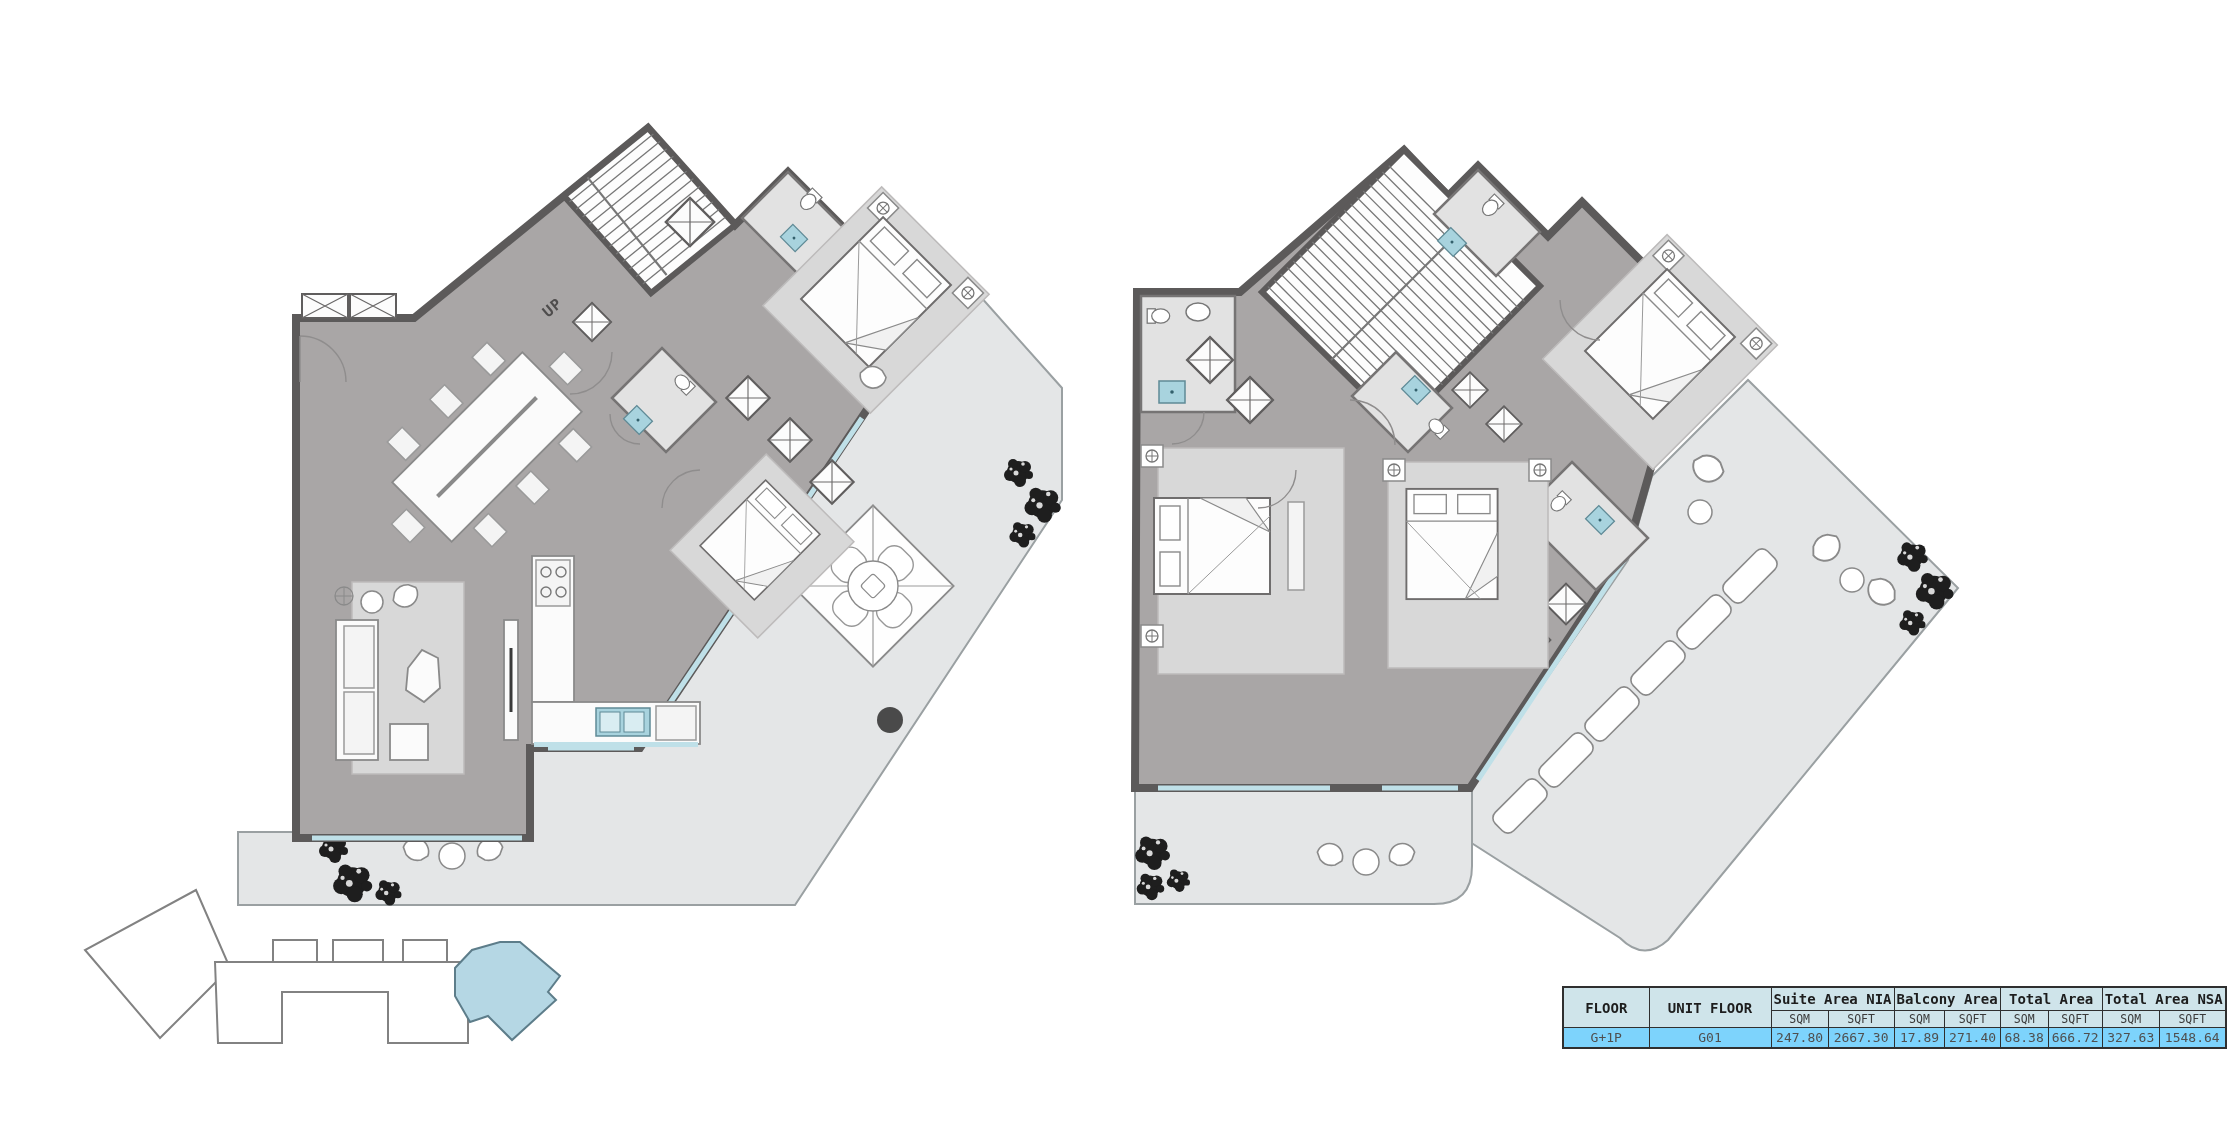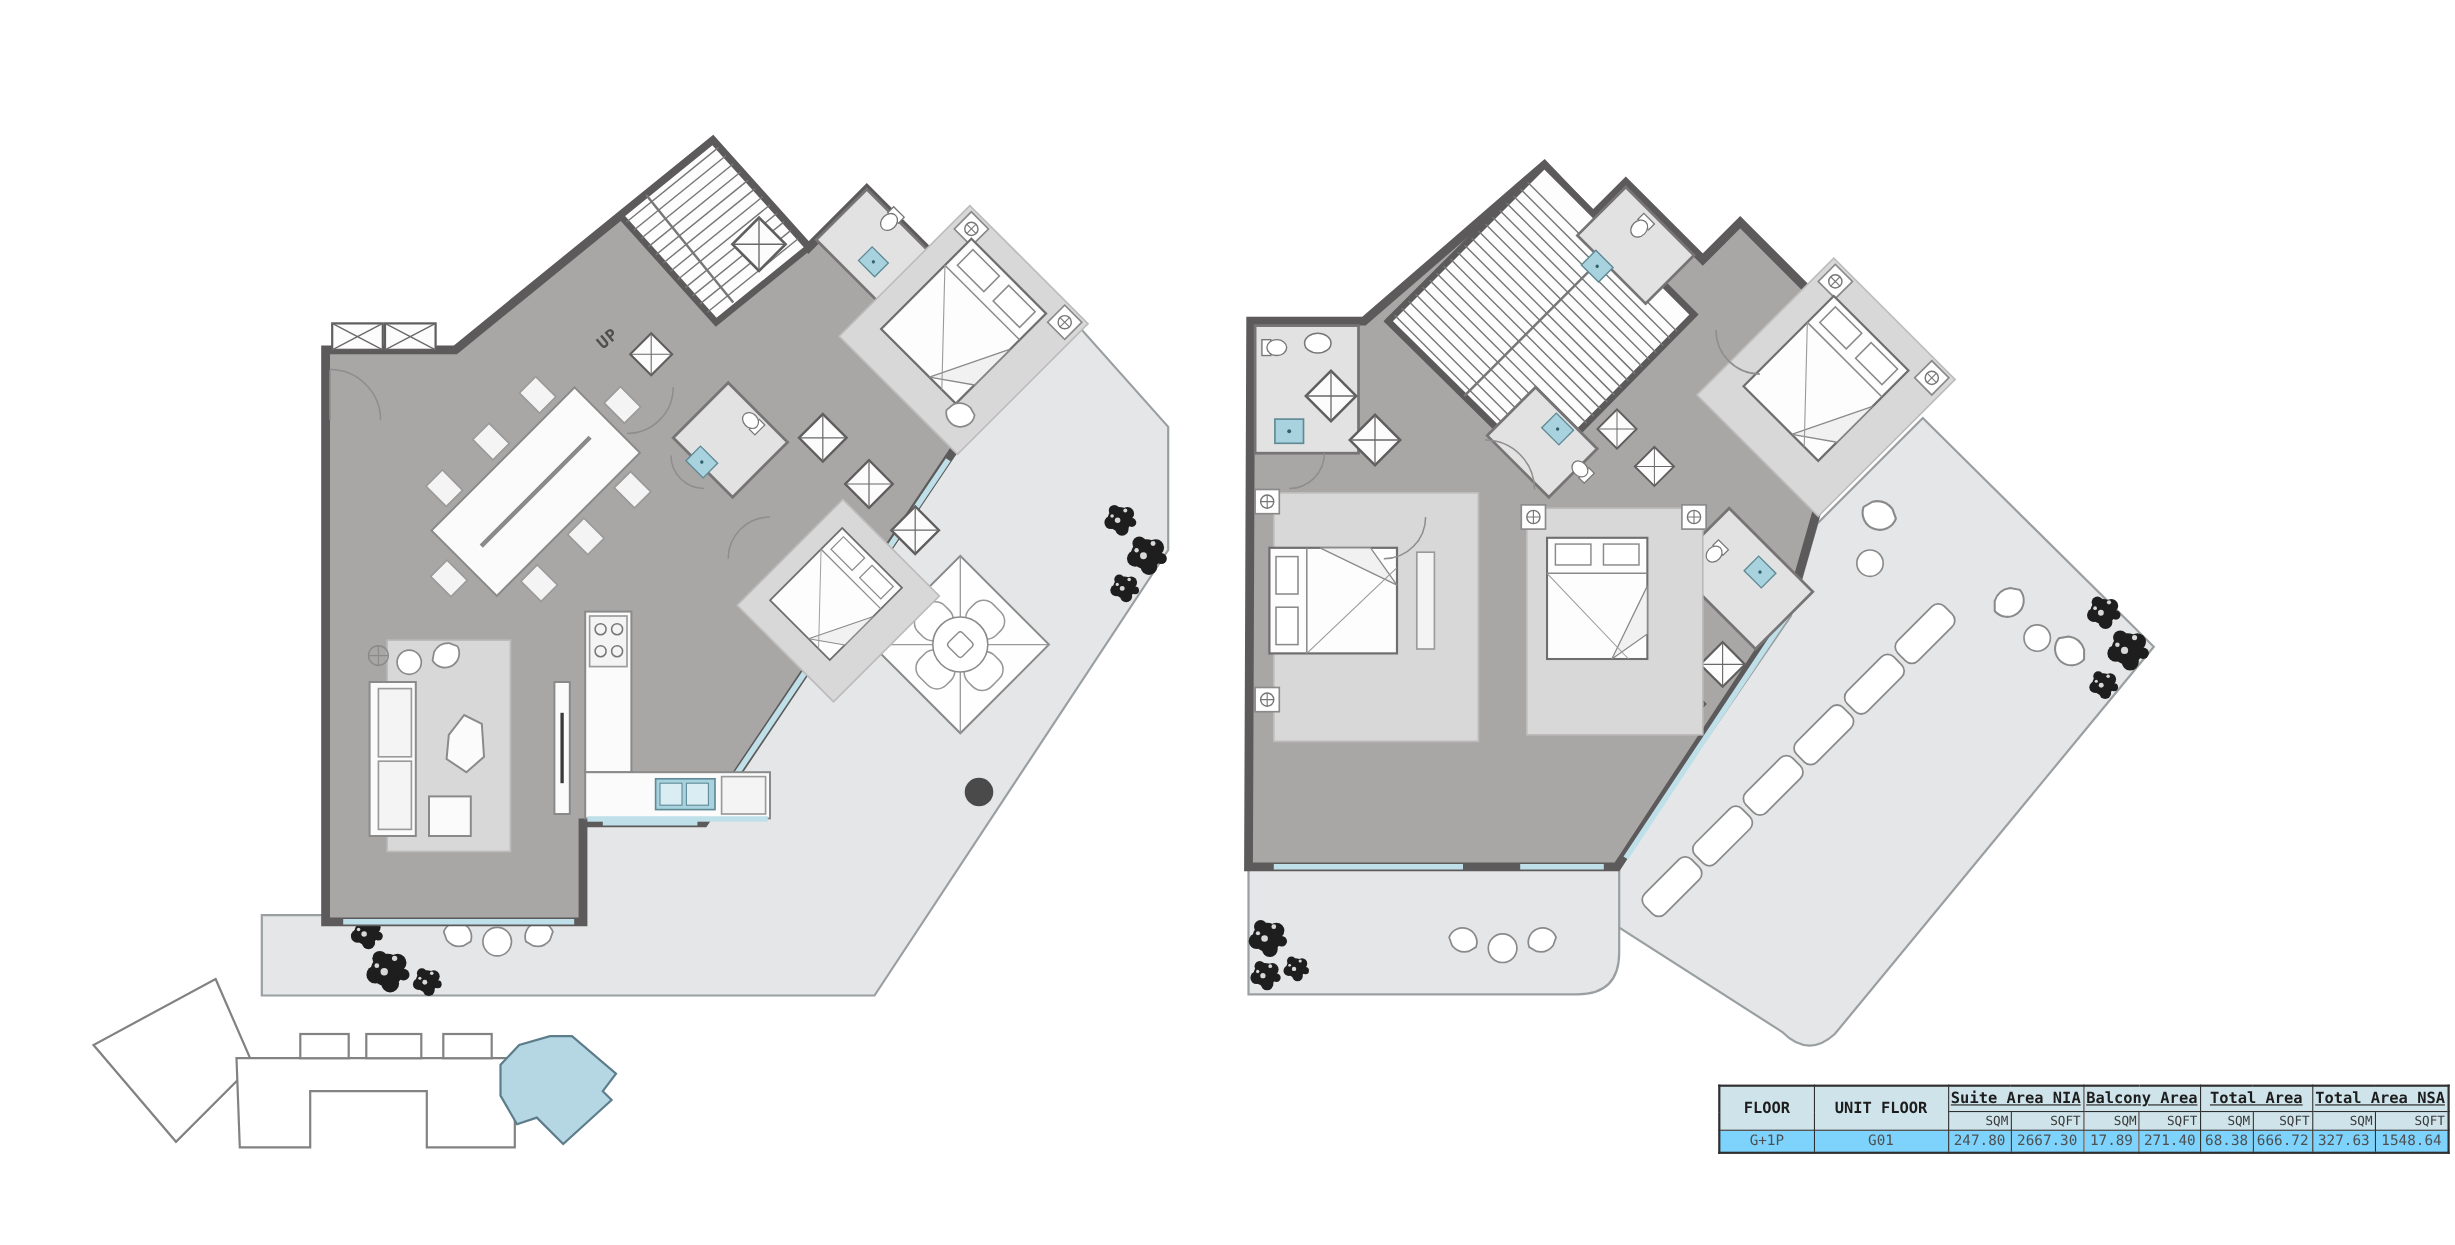--- a/index.html
+++ b/index.html
@@ -29,23 +29,23 @@
   .kp{fill:#ffffff;stroke:#828282;stroke-width:2;stroke-linejoin:miter;}
   .kp-hl{fill:var(--keyplan-highlight);stroke:#5d7d8a;stroke-width:2;}
 
   
   #area-table{position:absolute;left:1562px;top:986px;border-collapse:collapse;
               table-layout:fixed;padding-left:32px;}
   #area-table th,#area-table td{border:1px solid #2f2f2f;text-align:center;
               padding:0 2px;white-space:nowrap;overflow:hidden;}
   #area-table{border:2px solid #2f2f2f;}
   #area-table th{background:var(--table-header);color:#1d1d1d;}
-  #area-table .grp{font:bold 14px "DejaVu Sans Mono",monospace;height:22px;text-decoration:underline;}
+  #area-table .grp{font:bold 14px "DejaVu Sans Mono",monospace;height:22px;}
   #area-table .spanhdr{font:bold 14px "DejaVu Sans Mono",monospace;}
-  #area-table .sub{font:11.5px "DejaVu Sans Mono",monospace;height:16px;color:#3a3a3a;text-align:right;}
+  #area-table .sub{font:11.5px "DejaVu Sans Mono",monospace;height:16px;color:#3a3a3a;}
   #area-table td{font:13px "DejaVu Sans Mono",monospace;height:19px;color:#4f4f4f;
               background:#7dd3fc;}
 </style>
 </head>
 <body>
 
 <svg id="plan-svg" width="2232" height="1132" viewBox="0 0 2232 1132">
   <defs>
     <g id="tree" class="tree">
       <circle r="11"></circle>

